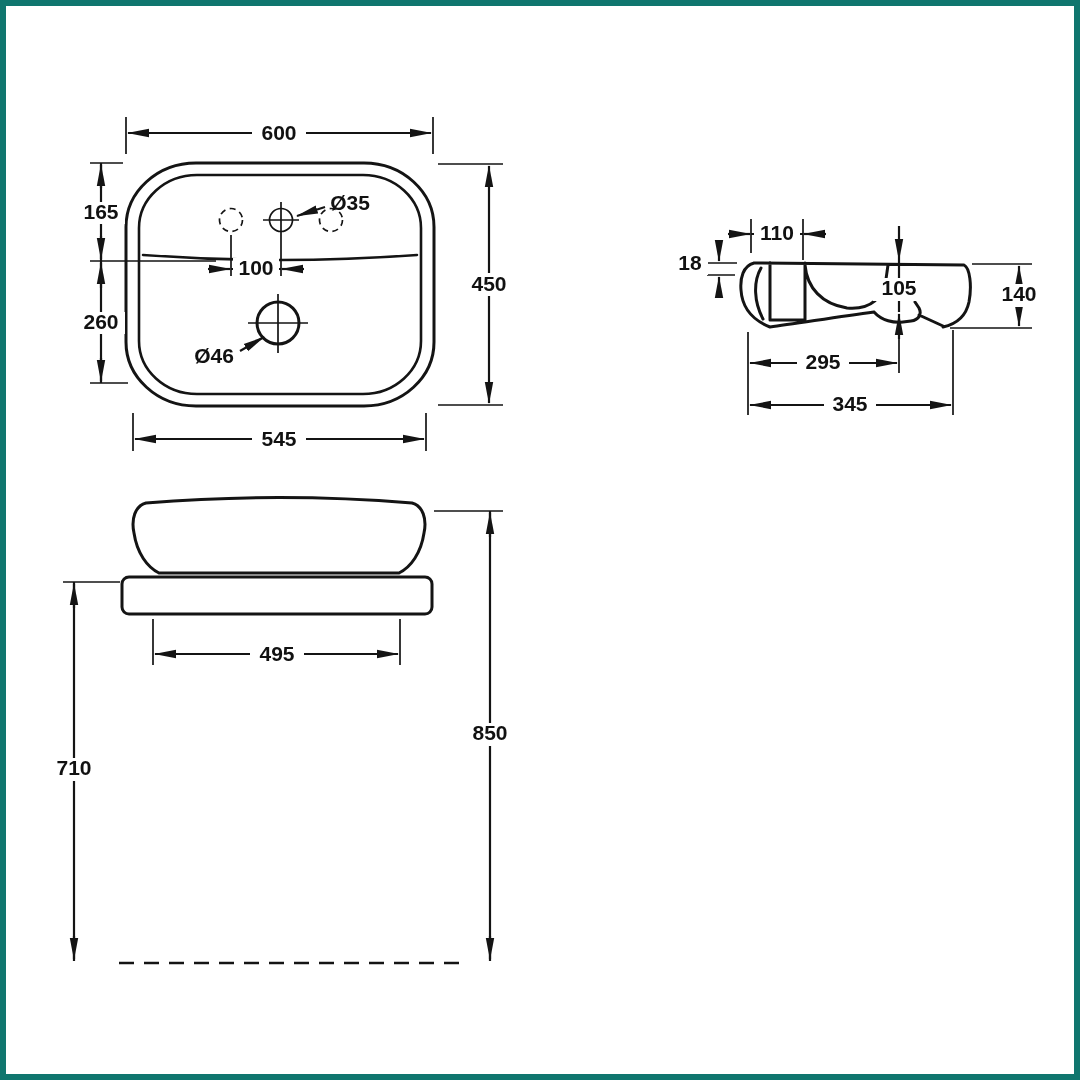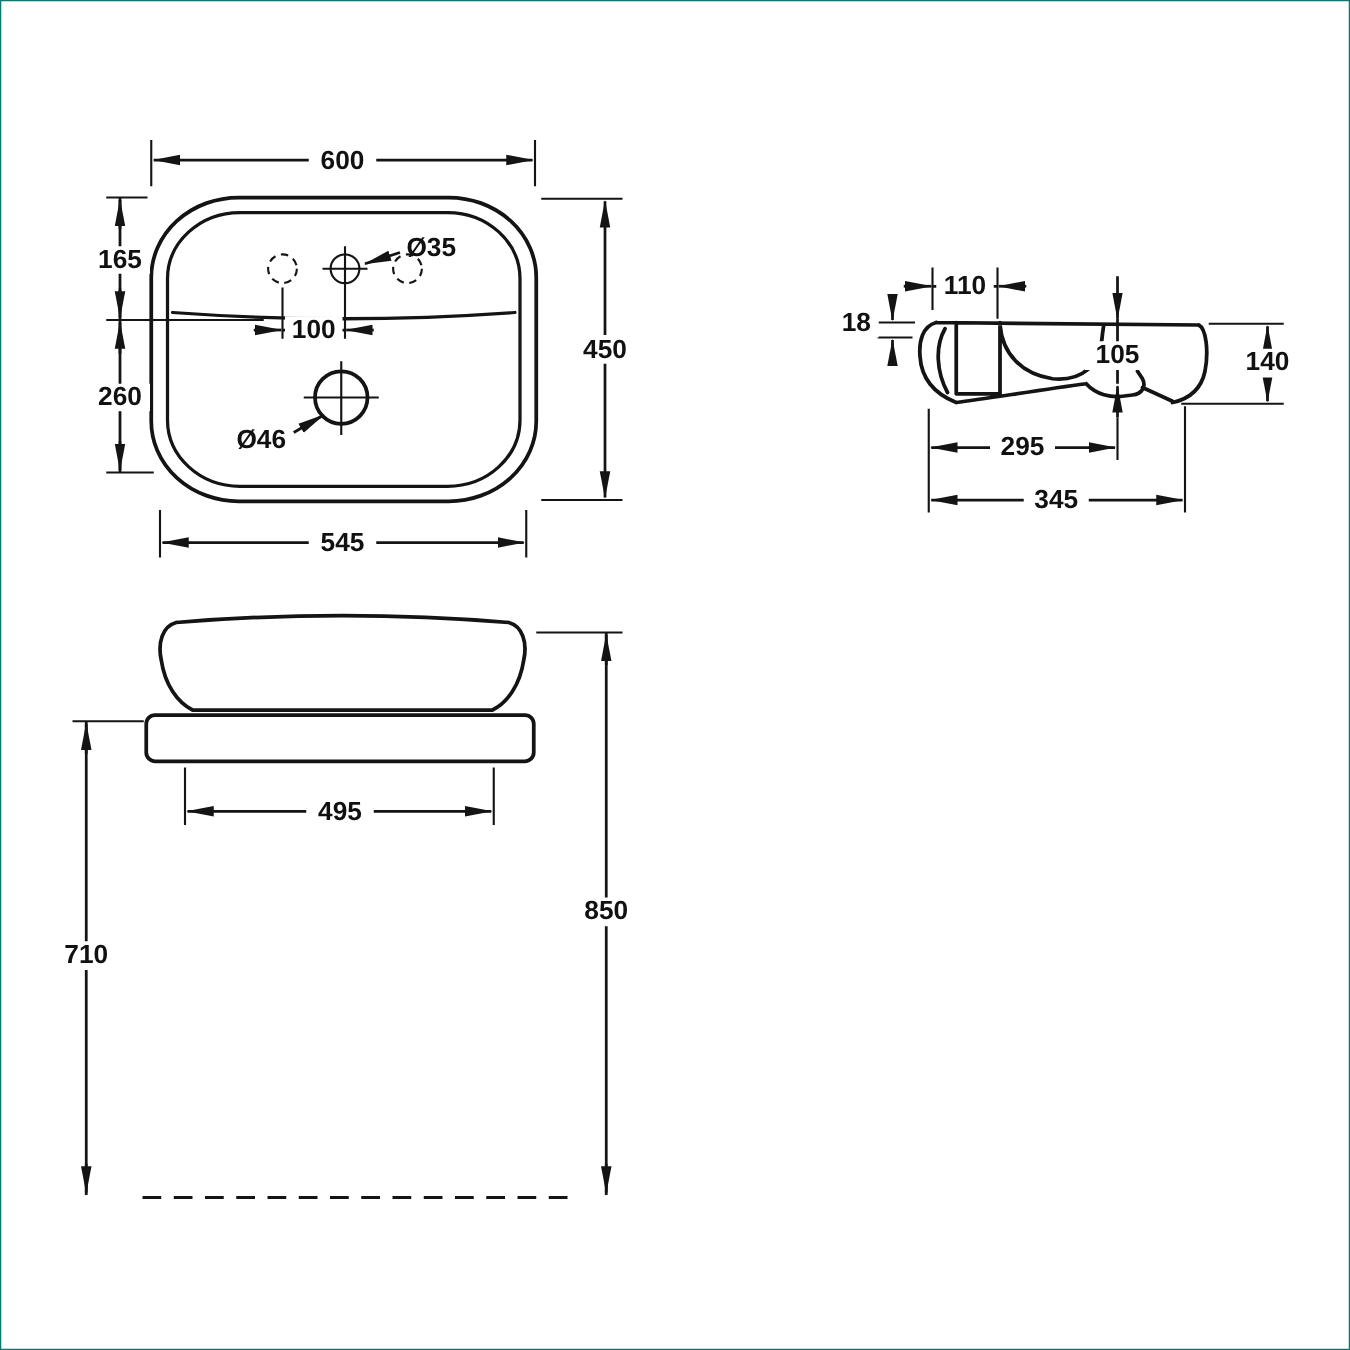--- a/index.html
+++ b/index.html
@@ -1,18 +1,18 @@
 <!DOCTYPE html>
 <html><head>
 <meta charset="utf-8">
 <style>
   html,body{margin:0;padding:0;background:#fff;}
   .canvas{
     position:relative;width:1080px;height:1080px;background:#ffffff;
-    box-sizing:border-box;border:1px solid #0f766e;overflow:hidden;
+    box-sizing:border-box;border:6px solid #0f766e;overflow:hidden;
     font-family:"Liberation Sans","DejaVu Sans",sans-serif;
   }
   svg{display:block;}
   .obj{stroke:#141414;stroke-width:3;fill:none;stroke-linecap:round;stroke-linejoin:round;}
   .mid{stroke-width:2.6;}
   .thin{stroke:#141414;stroke-width:1.7;fill:none;}
   .dim{stroke:#141414;stroke-width:2.2;fill:none;}
   .arr{marker-end:url(#arw);}
   .dash{stroke-dasharray:6 4.5;}
   .floor{stroke-dasharray:15 10;stroke-width:2.4;}

